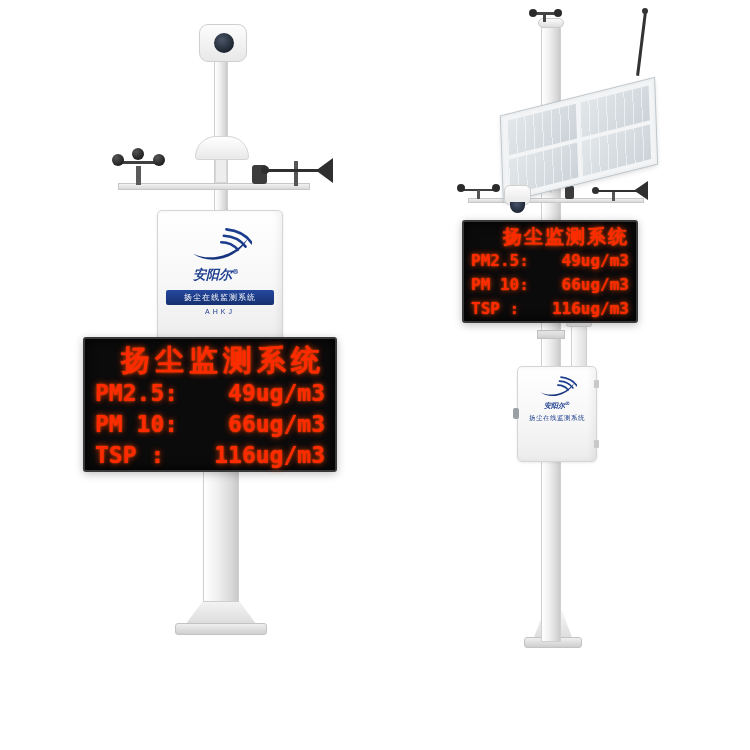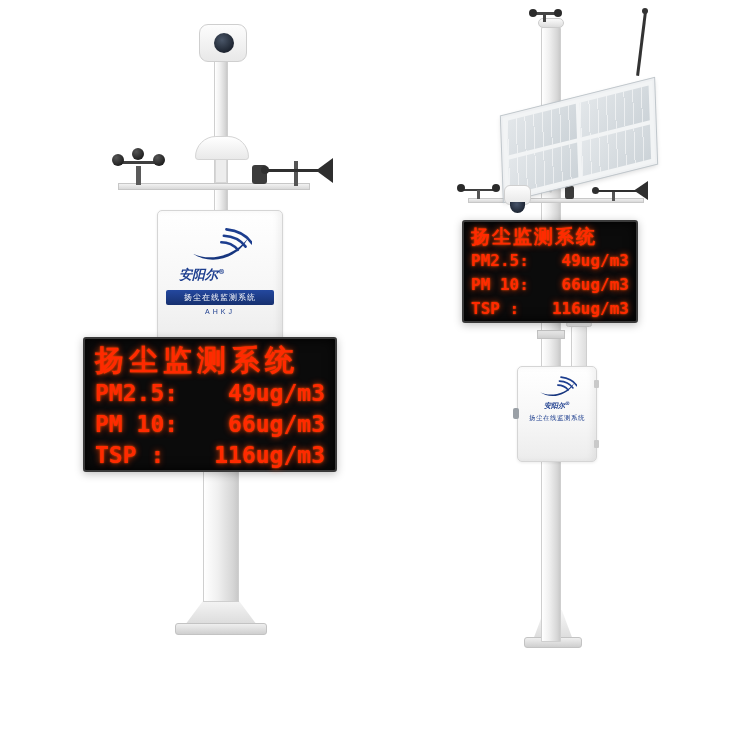--- a/index.html
+++ b/index.html
@@ -5,21 +5,21 @@
   * { margin:0; padding:0; box-sizing:border-box; }
   body { background:#ffffff; font-family:"Liberation Sans", sans-serif; }
   .scene { position:relative; width:750px; height:750px; background:#ffffff; overflow:hidden; }
 
   
   .abs { position:absolute; }
   .pole { background:linear-gradient(90deg,#ffffff 0%,#f0f0f0 40%,#d6d6d6 85%,#c9c9c9 100%); border:1px solid #cfcfcf; }
   .led-panel { background:#0b0b0b; border:2px solid #3a3a3a; border-radius:3px; box-shadow:0 2px 8px rgba(0,0,0,.25), inset 0 0 12px #000; }
   .led-text { color:#ff2a00; font-family:"DejaVu Sans Mono", monospace; font-weight:bold;
               text-shadow:0 0 6px rgba(255,60,0,.85), 0 0 2px rgba(255,80,0,1); }
-  .led-title { text-align:left; }
+  .led-title { text-align:right; }
   .led-row { display:flex; justify-content:space-between; }
   .cabinet { background:linear-gradient(180deg,#ffffff 0%,#f6f6f6 60%,#ececec 100%); border:1px solid #d5d5d5; border-radius:5px;
              box-shadow:inset -4px 0 6px rgba(0,0,0,.05), 0 1px 3px rgba(0,0,0,.08); }
   .brand-line { text-align:center; font-family:"DejaVu Serif", serif; font-style:italic; font-weight:bold; color:#1c3d8e; }
   .flare { background:linear-gradient(180deg,#f7f7f7,#dcdcdc); border-bottom:1px solid #c8c8c8; clip-path:polygon(28% 0,72% 0,100% 100%,0 100%); }
   .plate { background:linear-gradient(180deg,#efefef,#cfcfcf); border:1px solid #c3c3c3; border-radius:3px; }
 
   
   .l-mast { left:214px; top:56px; width:14px; height:170px; }
   .l-cam-body { left:199px; top:24px; width:48px; height:38px; background:linear-gradient(180deg,#fdfdfd,#e8e8e8); border:1px solid #cfcfcf; border-radius:9px; }
@@ -30,21 +30,21 @@
   .l-anemo-post { left:136px; top:166px; width:5px; height:19px; background:#5a5a5a; }
   .l-anemo-bar { left:117px; top:161px; width:44px; height:3px; background:#3f3f3f; }
   .l-cup { width:12px; height:12px; border-radius:50%; background:radial-gradient(circle at 35% 30%, #555, #1d1d1d 75%); }
   .l-sensor-mid { left:252px; top:165px; width:15px; height:19px; background:#3c3c3c; border-radius:3px; }
   .l-vane-pivot { left:294px; top:161px; width:4px; height:25px; background:#555; }
   .l-vane-rod { left:266px; top:169px; width:64px; height:3px; background:#2f2f2f; }
   .l-vane-tail { left:316px; top:158px; width:17px; height:25px; background:#2f2f2f; clip-path:polygon(0 50%,100% 0,100% 100%); }
   .l-vane-nose { left:261px; top:166px; width:8px; height:8px; border-radius:50%; background:#2f2f2f; }
   .l-cabinet { left:157px; top:210px; width:126px; height:136px; z-index:4; }
   .l-logo { left:188px; top:228px; width:64px; height:36px; z-index:5; }
-  .l-brand { left:143px; top:266px; width:118px; font-size:13px; z-index:5; }
+  .l-brand { left:157px; top:266px; width:118px; font-size:13px; z-index:5; }
   .l-band { left:166px; top:290px; width:108px; height:15px; background:linear-gradient(180deg,#24489f,#16306f); border-radius:2px;
             color:#fff; font-size:8px; line-height:15px; text-align:center; letter-spacing:1px; z-index:5; }
   .l-sub { left:157px; top:308px; width:126px; text-align:center; font-size:7px; letter-spacing:3px; color:#1c3d8e; z-index:5; }
   .l-display { left:83px; top:337px; width:254px; height:135px; z-index:6; padding:3px 10px 0 10px; }
   .l-display .led-title { font-size:29px; letter-spacing:5px; line-height:36px; }
   .l-display .led-row { font-size:23px; line-height:31px; }
   .l-pole { left:203px; top:470px; width:36px; height:132px; z-index:1; }
   .l-flare { left:185px; top:598px; width:72px; height:27px; }
   .l-plate { left:175px; top:623px; width:92px; height:12px; }
 

